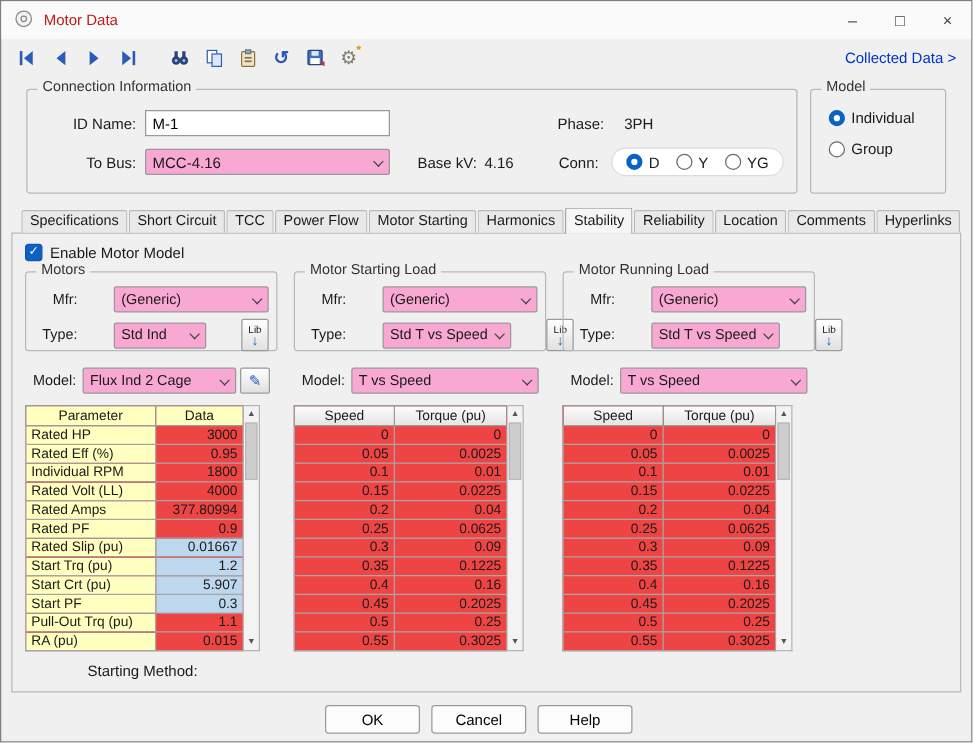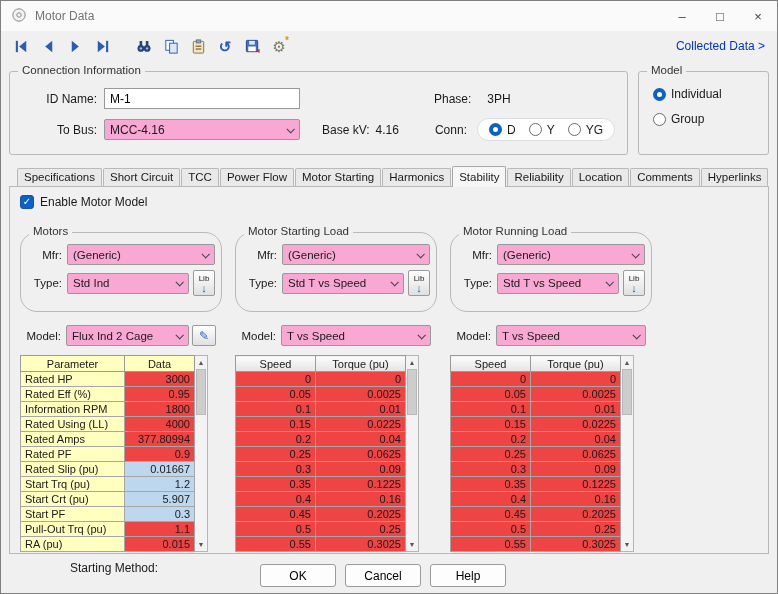--- a/index.html
+++ b/index.html
@@ -2,37 +2,37 @@
 <html style="--accent: #0a63c2; --link: #0033cc; --param-yellow: #ffffc0; --highlight-blue: #bdd7ee;"><head>
 <meta charset="utf-8">
 <style>
   html,body{margin:0;padding:0;background:#d9d9d9;}
   *{box-sizing:border-box;}
   .window{width:778px;height:594px;border:1px solid #7f7f7f;background:#f0f0f0;
     font-family:"Liberation Sans",sans-serif;font-size:12px;color:#1a1a1a;
     display:flex;flex-direction:column;overflow:hidden;}
   
   .titlebar{height:30px;flex:0 0 auto;display:flex;align-items:center;padding-left:10px;background:#fafafa;}
-  .title{margin-left:8px;color:#737373;}
+  .title{margin-left:8px;color:#b91c1c;}
   .win-controls{margin-left:auto;display:flex;height:100%;}
   .wbtn{width:38px;display:flex;align-items:center;justify-content:center;color:#444;font-size:13px;cursor:pointer;}
   
   .toolbar{height:30px;flex:0 0 auto;display:flex;align-items:center;padding:0 12px 0 10px;gap:7px;}
   .tbtn{width:20px;height:20px;display:flex;align-items:center;justify-content:center;cursor:pointer;position:relative;}
   .tbtn svg{display:block;}
   .glyph-blue{color:#2a5bb8;font-size:15px;font-weight:bold;line-height:1;}
   .glyph-gear{color:#7d7d6a;font-size:15px;line-height:1;}
   .sparkle{position:absolute;top:-1px;right:0;color:#d89b00;font-size:10px;font-weight:bold;}
   .tb-gap{width:8px;}
   .collected{margin-left:auto;color:var(--link,#0033cc);cursor:pointer;}
   
   .groupbox{border:1px solid #b9b9b9;border-radius:3px;position:relative;}
   .legend{position:absolute;top:-8px;left:8px;background:#f0f0f0;padding:0 4px;font-size:11.5px;color:#333;white-space:nowrap;}
   
-  .conn-section{display:flex;margin:10px 8px 0;gap:10px;flex:0 0 auto;}
+  .conn-section{display:flex;margin:10px 20px 0;gap:10px;flex:0 0 auto;}
   #connGroup{width:624px;height:84px;padding:16px 10px 0;}
   #modelGroup{width:132px;height:84px;padding:15px 0 0 14px;}
   .frow{display:flex;align-items:center;margin-bottom:9px;}
   .flabel{width:84px;text-align:right;padding-right:7px;flex:0 0 auto;}
   .textbox{width:196px;height:21px;border:1px solid #999;background:#fff;padding:0 5px;font:inherit;font-size:12px;}
   .select{height:21px;background:#f9a8d4;border:1px solid #999;border-radius:2px;display:flex;align-items:center;padding-left:5px;cursor:pointer;}
   .sel-text{flex:1;white-space:nowrap;overflow:hidden;}
   .chev{flex:0 0 18px;display:flex;align-items:center;justify-content:center;}
   .chev::before{content:"";width:5px;height:5px;border-right:1.4px solid #444;border-bottom:1.4px solid #444;transform:rotate(45deg) translateY(-1px);}
   .w196{width:196px;}
@@ -50,22 +50,22 @@
   .tab{height:18px;line-height:17px;padding:0 6px;border:1px solid #b9b9b9;border-bottom:none;background:#e9e9e9;
        font-size:11.5px;margin-right:1px;border-radius:2px 2px 0 0;cursor:pointer;white-space:nowrap;}
   .tab.active{height:21px;line-height:20px;background:#f6f6f6;position:relative;top:1px;border-color:#a8a8a8;}
   
   .panel{margin:0 8px;border:1px solid #b9b9b9;background:#f0f0f0;height:368px;flex:0 0 auto;}
   .enable-row{display:flex;align-items:center;gap:6px;margin:8px 0 0 10px;}
   .cbox{width:14px;height:14px;background:var(--accent,#0a63c2);border:1px solid #1553a8;border-radius:3px;color:#fff;
         font-size:10px;line-height:12px;text-align:center;cursor:pointer;}
   .cols{display:flex;margin:8px 0 0 10px;}
   .col{width:202px;margin-right:13px;display:flex;flex-direction:column;}
-  .gb2{height:80px;padding:11px 6px 0 0;margin-top:15px;border-radius:17px;}
-  .srow{display:flex;align-items:center;margin-bottom:5px;}
+  .gb2{height:64px;padding:11px 6px 0 0;margin-top:0;}
+  .srow{display:flex;align-items:center;margin-bottom:5px;gap:24px;}
   .slabel{width:46px;text-align:right;padding-right:5px;font-size:11.5px;flex:0 0 auto;}
   .srow .select{flex:1;font-size:11.5px;}
   .libbtn{width:22px;height:26px;margin-left:4px;border:1px solid #9a9a9a;border-radius:2px;flex:0 0 auto;
           background:linear-gradient(#fff,#e0e0e0);display:flex;flex-direction:column;align-items:center;justify-content:center;
           font-size:8px;line-height:9px;cursor:pointer;}
   .libbtn .arrow{color:var(--accent,#0a63c2);font-weight:bold;font-size:11px;line-height:10px;}
   .model-row{display:flex;align-items:center;margin:13px 6px 0 0;}
   .model-row .select{flex:1;font-size:11.5px;}
   .editbtn{width:24px;height:21px;margin-left:3px;border:1px solid #9a9a9a;border-radius:2px;flex:0 0 auto;
            background:linear-gradient(#fff,#e0e0e0);display:flex;align-items:center;justify-content:center;
@@ -294,25 +294,25 @@
               <tbody>
                 <tr>
                   <td>Rated HP</td>
                   <td>3000</td>
                 </tr>
                 <tr>
                   <td>Rated Eff (%)</td>
                   <td>0.95</td>
                 </tr>
                 <tr>
-                  <td>Information RPM</td>
+                  <td>Individual RPM</td>
                   <td>1800</td>
                 </tr>
                 <tr>
-                  <td>Rated Using (LL)</td>
+                  <td>Rated Volt (LL)</td>
                   <td>4000</td>
                 </tr>
                 <tr>
                   <td>Rated Amps</td>
                   <td>377.80994</td>
                 </tr>
                 <tr>
                   <td>Rated PF</td>
                   <td>0.9</td>
                 </tr>

